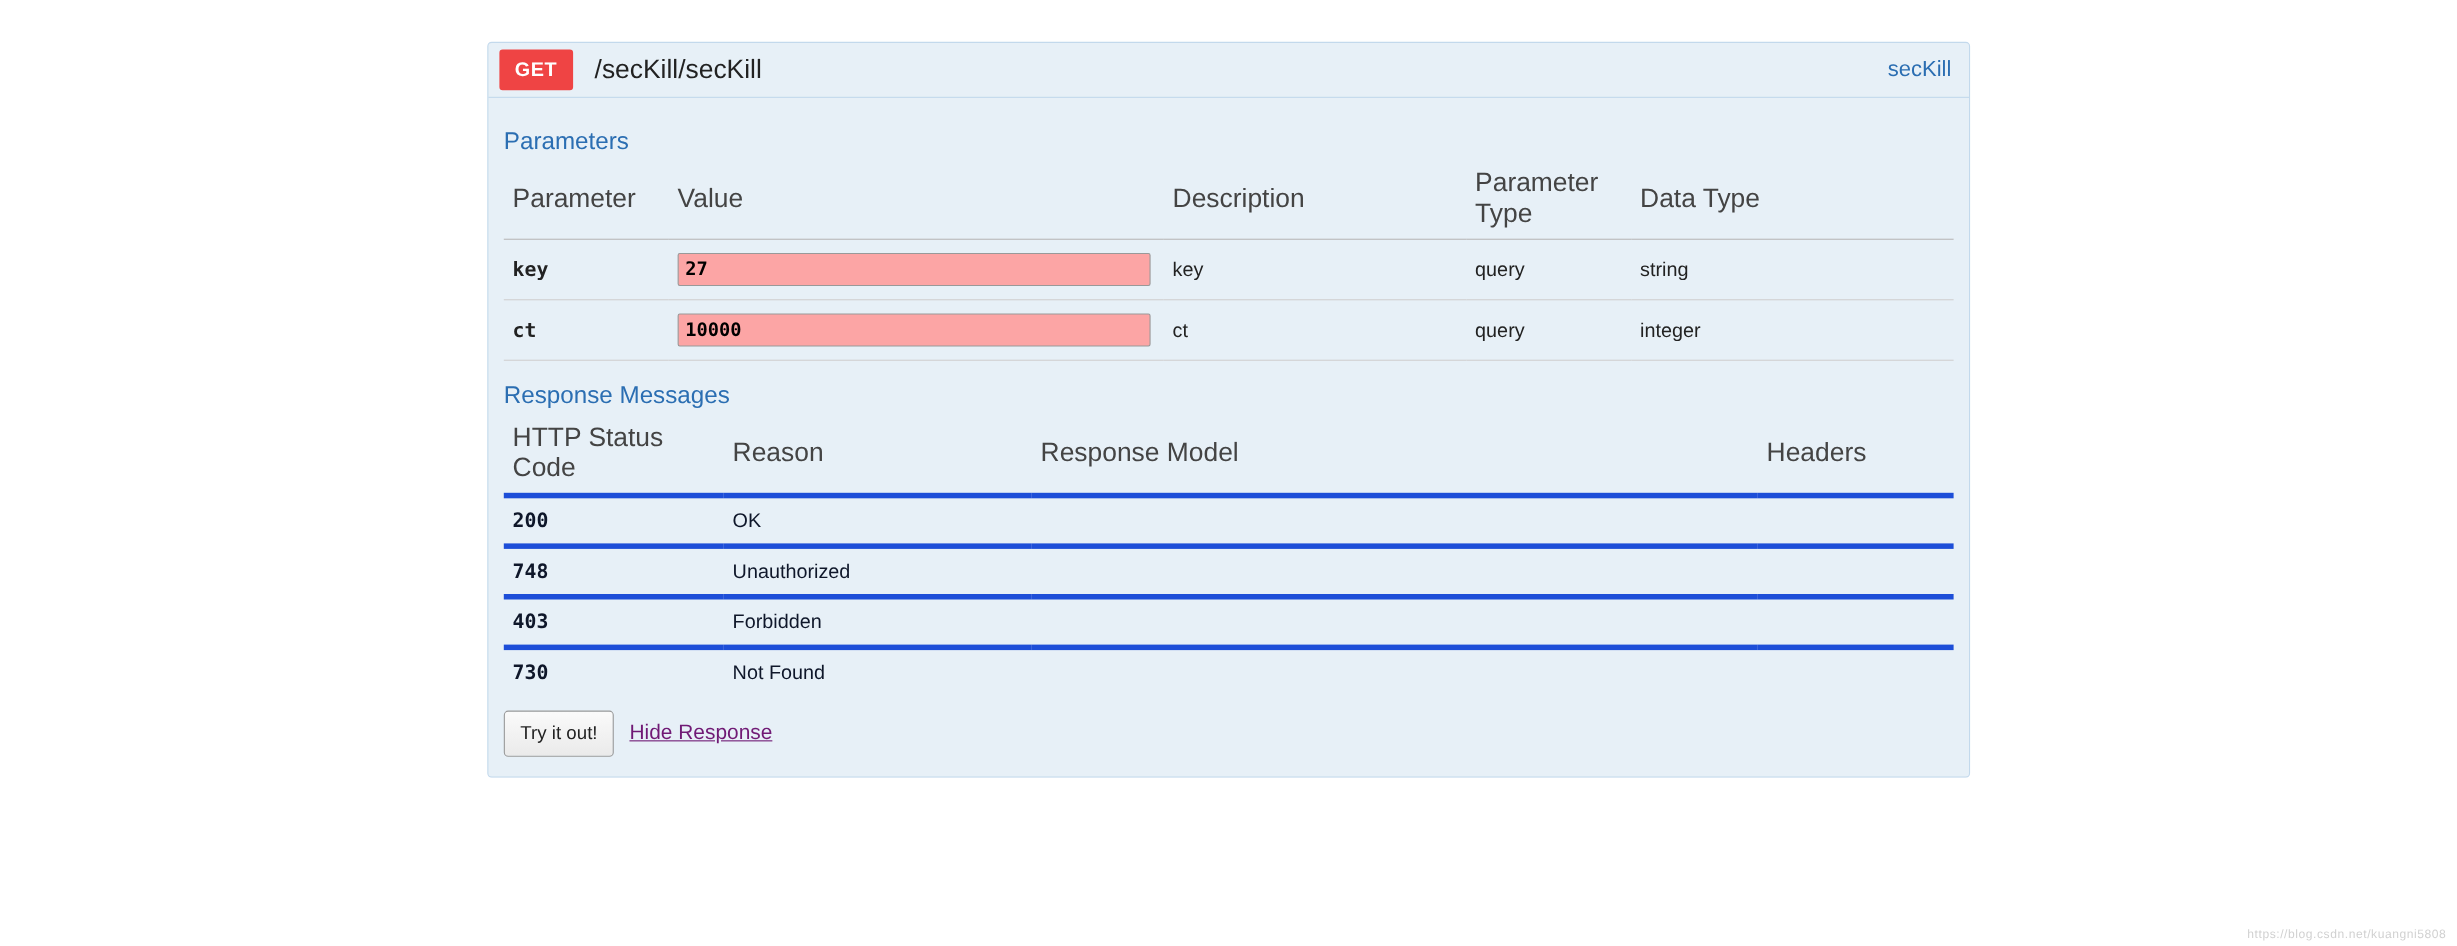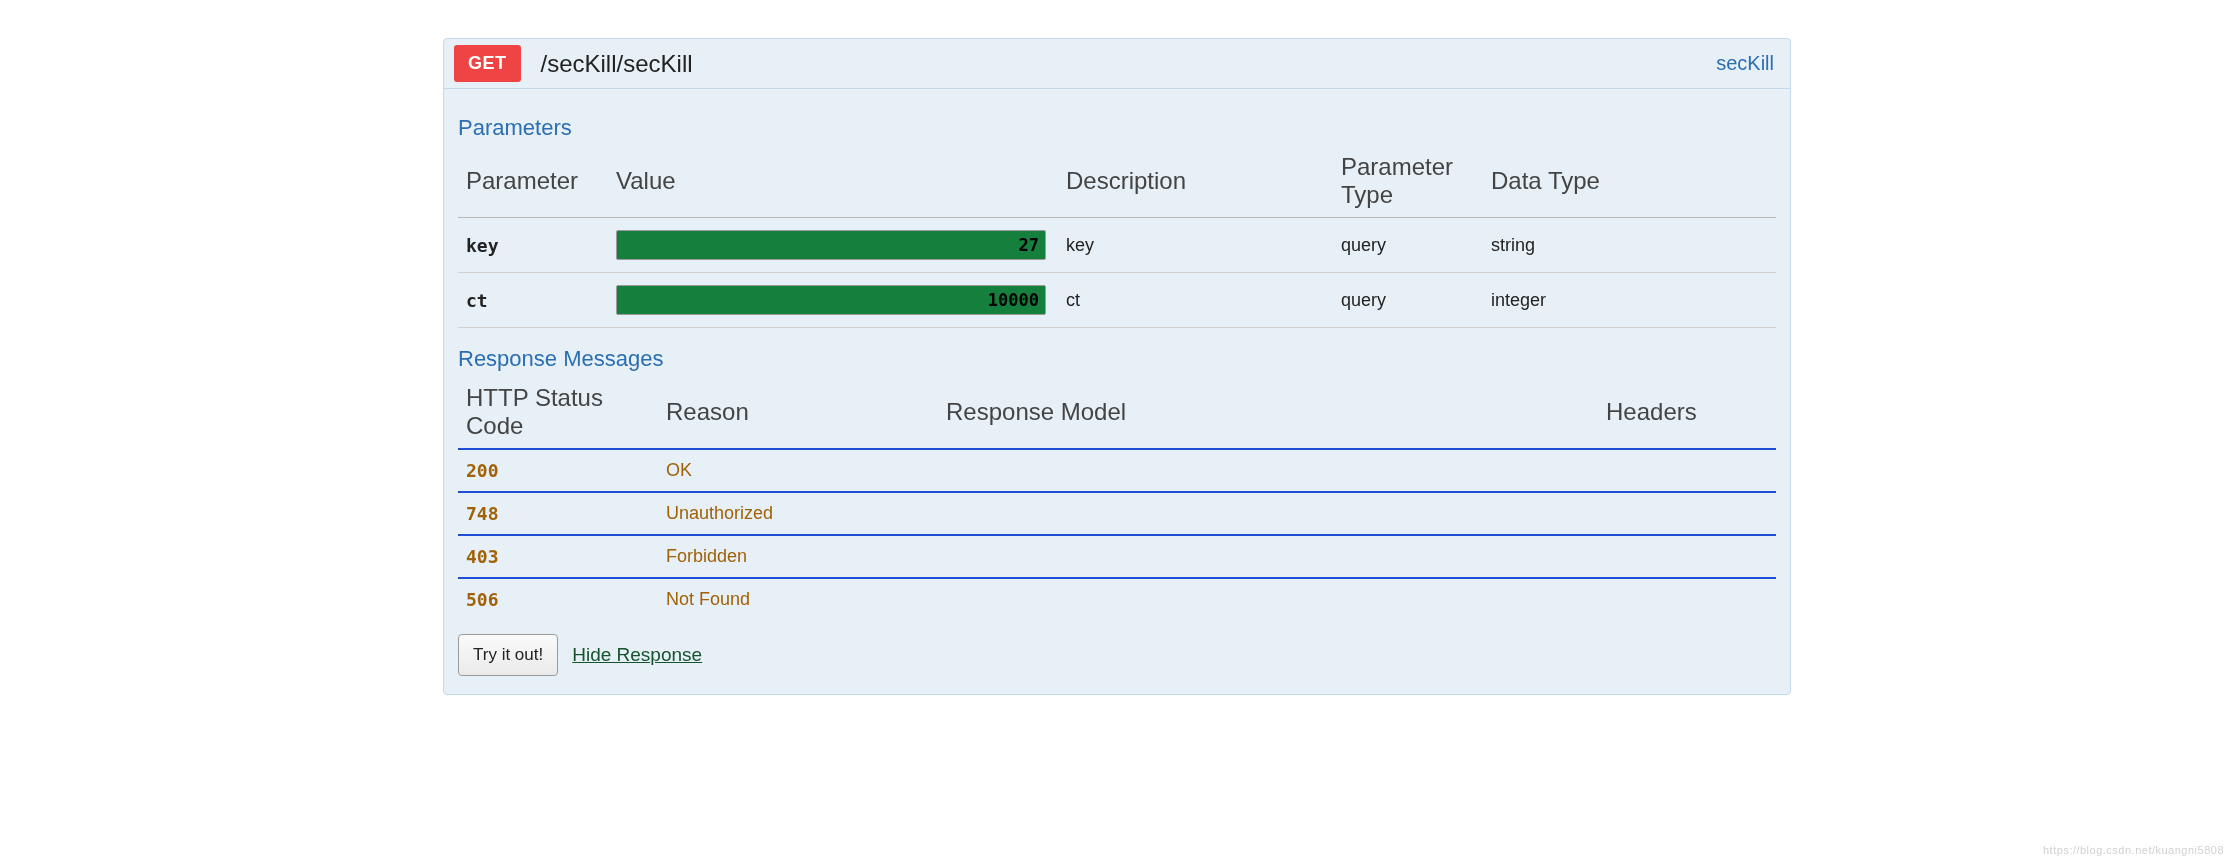--- a/index.html
+++ b/index.html
@@ -86,36 +86,35 @@
       font-weight: 700;
       font-size: 18px;
     }
     table.params input[type="text"] {
       width: 430px;
       padding: 4px 6px;
       font-family: "SF Mono", Menlo, Consolas, monospace;
       font-size: 17px;
       font-weight: 700;
       border: 1px solid #999;
-      background: #15803d;
+      background: #fca5a5;
       border-radius: 2px;
-      text-align: right;
     }
     table.params .col-parameter { width: 150px; }
     table.params .col-value { width: 450px; }
     table.params .col-description { width: 275px; }
     table.params .col-paramtype { width: 150px; }
     table.params .col-datatype { width: auto; }
 
     table.responses tbody td {
       padding: 10px 8px;
       vertical-align: middle;
-      border-top: 2px solid #1d4ed8;
-      font-size: 18px;
-      color: #a16207;
+      border-top: 5px solid #1d4ed8;
+      font-size: 18px;
+      color: #0f172a;
     }
     table.responses .status-code {
       font-family: "SF Mono", Menlo, Consolas, monospace;
       font-weight: 700;
     }
     table.responses .col-status { width: 200px; }
     table.responses .col-reason { width: 280px; }
     table.responses .col-model { width: 660px; }
     table.responses .col-headers { width: auto; }
 
@@ -129,21 +128,21 @@
       background: #f0f0f0;
       background: linear-gradient(#fafafa, #eaeaea);
       border: 1px solid #9a9a9a;
       border-radius: 4px;
       padding: 10px 14px;
       font-size: 17px;
       color: #222;
       cursor: pointer;
     }
     .hide-response {
-      color: #14532d;
+      color: #701a75;
       font-size: 19px;
       text-decoration: underline;
       cursor: pointer;
     }
     .watermark {
       position: fixed;
       bottom: 4px;
       right: 10px;
       font-size: 11px;
       color: rgba(120,120,120,0.35);
@@ -221,21 +220,21 @@
           <td></td>
           <td></td>
         </tr>
         <tr>
           <td class="status-code">403</td>
           <td>Forbidden</td>
           <td></td>
           <td></td>
         </tr>
         <tr>
-          <td class="status-code">506</td>
+          <td class="status-code">730</td>
           <td>Not Found</td>
           <td></td>
           <td></td>
         </tr>
       </tbody>
     </table>
 
     <div class="actions">
       <button class="try-button">Try it out!</button>
       <a class="hide-response">Hide Response</a>

